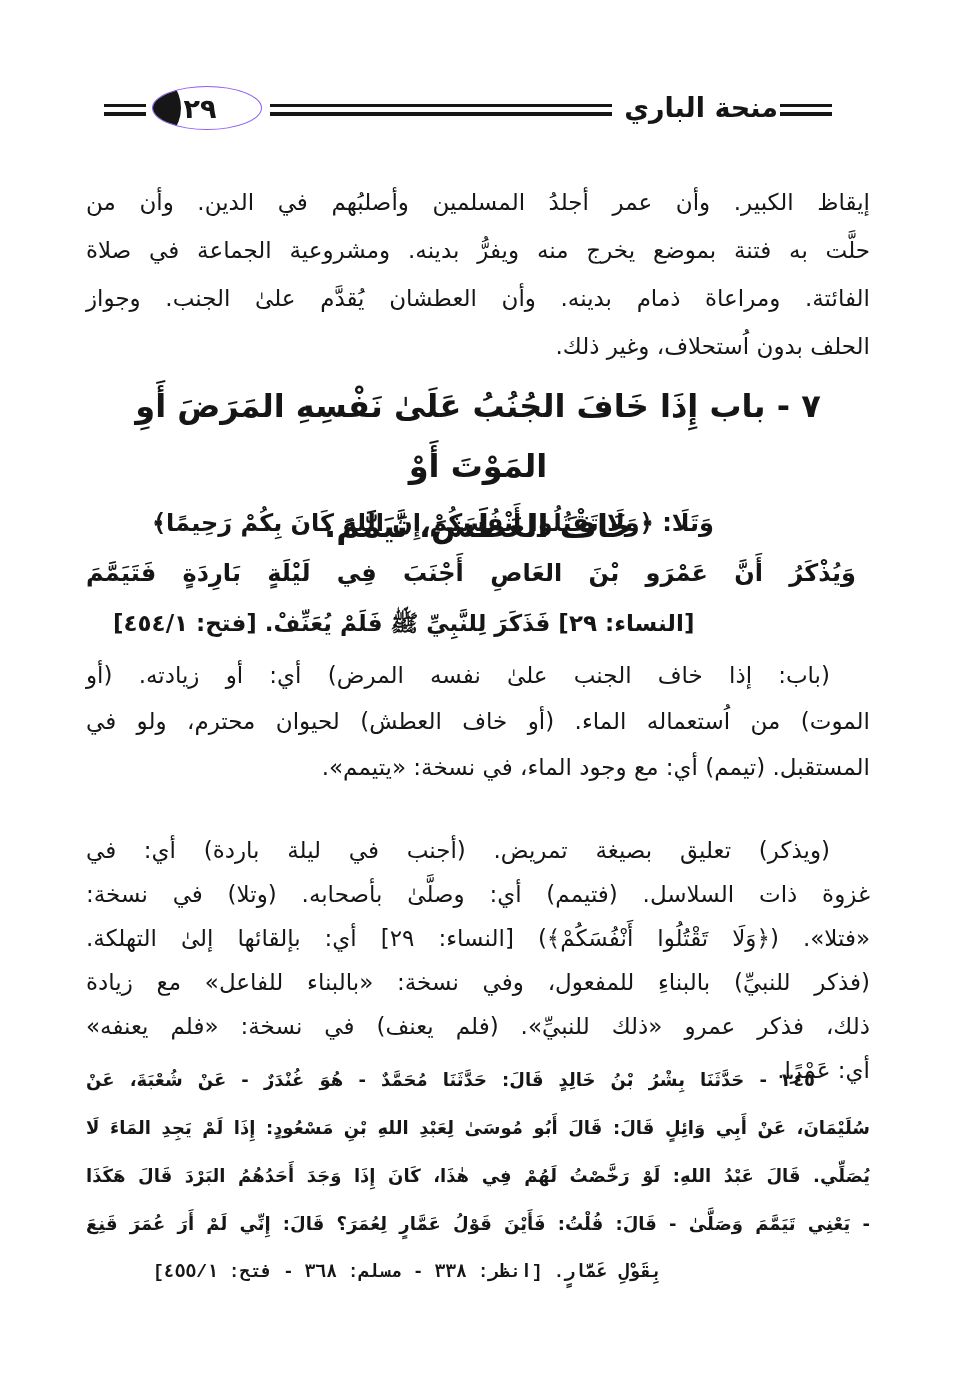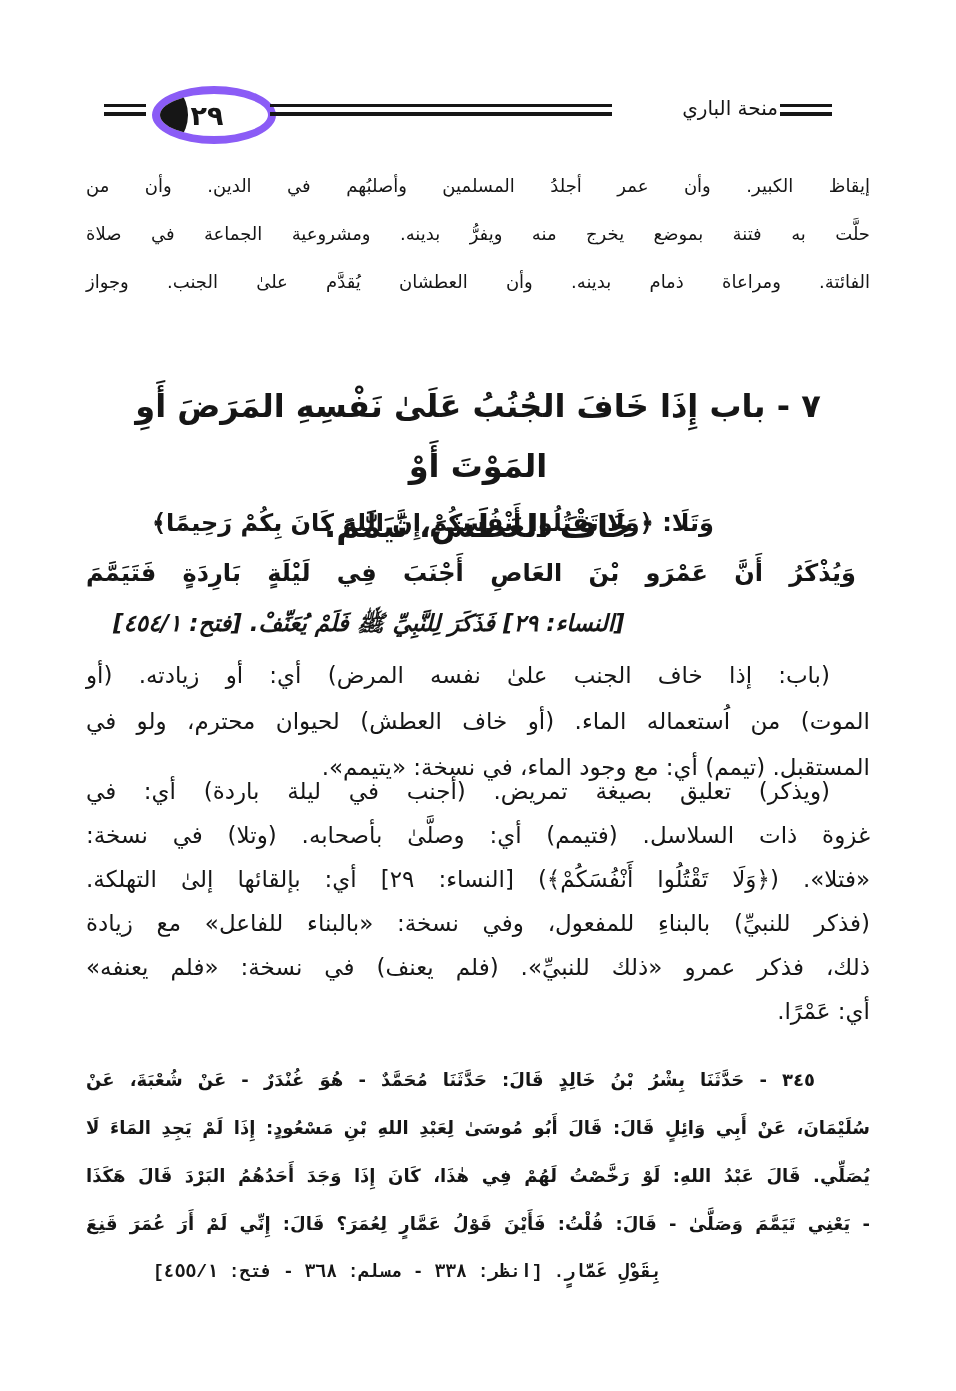--- a/index.html
+++ b/index.html
@@ -21,61 +21,62 @@
     border-bottom:4px solid #161616;
     box-sizing:content-box;
   }
   .rule-left-cap  { left:104px;  top:104px; width:42px;  }
   .rule-main      { left:270px;  top:104px; width:342px; }
   .rule-right-cap { left:780px;  top:104px; width:52px;  }
 
   .page-oval {
     position:absolute; left:152px; top:86px;
     width:108px; height:42px;
-    border:8px solid #8b5cf6;
+    border:1px solid #8b5cf6;
     border-radius:50%;
     background:#ffffff;
     overflow:hidden;
     display:flex; align-items:center; justify-content:center;
   }
   .page-oval::before {
     content:""; position:absolute;
     left:-36px; top:-14px;
     width:64px; height:70px;
     border-radius:50%;
     background:#161616;
   }
   .page-num {
     position:relative; z-index:2;
     padding-right:14px;
     font-size:27px; font-weight:bold;
     line-height:1;
   }
   .book-title {
     position:absolute; left:648px; top:88px; width:130px;
-    font-size:20px; font-weight:normal;
+    text-align:center;
+    font-size:27px; font-weight:bold;
     line-height:40px;
     white-space:nowrap;
   }
 
   
   .block { position:absolute; right:86px; left:86px; }
 
   .line   { display:block; }
   .jline  { text-align:justify; text-align-last:justify; }
   .rline  { text-align:right; }
 
-  .intro      { top:162px; font-size:18px; line-height:48px; }
+  .intro      { top:178px; font-size:23px; line-height:48px; }
   .heading    { top:376px; font-size:32px; font-weight:bold; line-height:60px; text-align:center; }
   .muallaq    { top:498px; font-size:24px; font-weight:bold; line-height:50px; }
   .m-ind      { padding-right:14px; }
   .m-verse    { text-align:center; padding-right:90px; }
-  .m-cite     { text-align:left; padding-left:27px; font-size:23px;font-style:italic; }
+  .m-cite     { text-align:left; padding-left:27px; font-size:23px; }
   .comm1      { top:652px; font-size:23px; line-height:46px; }
-  .comm2      { top:769px; font-size:23px; line-height:44px; }
+  .comm2      { top:828px; font-size:23px; line-height:44px; }
   .ind40      { padding-right:40px; }
   .hadith     { top:1056px; font-size:18px; font-weight:bold; line-height:48px; }
   .h-ind      { padding-right:55px; }
   .h-cite     { text-align:left; padding-left:67px;font-family:Liberation Mono, monospace; }
 </style>
 </head>
 <body>
 
 <div class="page">
 
@@ -86,20 +87,21 @@
     </div>
     <div class="hdr-rule rule-main"></div>
     <div class="book-title">منحة الباري</div>
     <div class="hdr-rule rule-right-cap"></div>
   </div>
 
   <div class="block intro">
     <span class="line jline">إيقاظ الكبير. وأن عمر أجلدُ المسلمين وأصلبُهم في الدين. وأن من</span>
     <span class="line jline">حلَّت به فتنة بموضع يخرج منه ويفرُّ بدينه. ومشروعية الجماعة في صلاة</span>
     <span class="line jline">الفائتة. ومراعاة ذمام بدينه. وأن العطشان يُقدَّم علىٰ الجنب. وجواز</span>
+    <span class="line rline">الحلف بدون اُستحلاف، وغير ذلك.</span>
   </div>
 
   <div class="block heading">
     <span class="line">٧ - باب إِذَا خَافَ الجُنُبُ عَلَىٰ نَفْسِهِ المَرَضَ أَوِ المَوْتَ أَوْ</span>
     <span class="line">خَافَ العَطَشَ، تَيَمَّمَ.</span>
   </div>
 
   <div class="block muallaq">
     <span class="line m-verse">وَتَلَا: ﴿وَلَا تَقْتُلُوا أَنْفُسَكُمْ إِنَّ اللهَ كَانَ بِكُمْ رَحِيمًا﴾</span>
     <span class="line jline m-ind">وَيُذْكَرُ أَنَّ عَمْرَو بْنَ العَاصِ أَجْنَبَ فِي لَيْلَةٍ بَارِدَةٍ فَتَيَمَّمَ</span>

